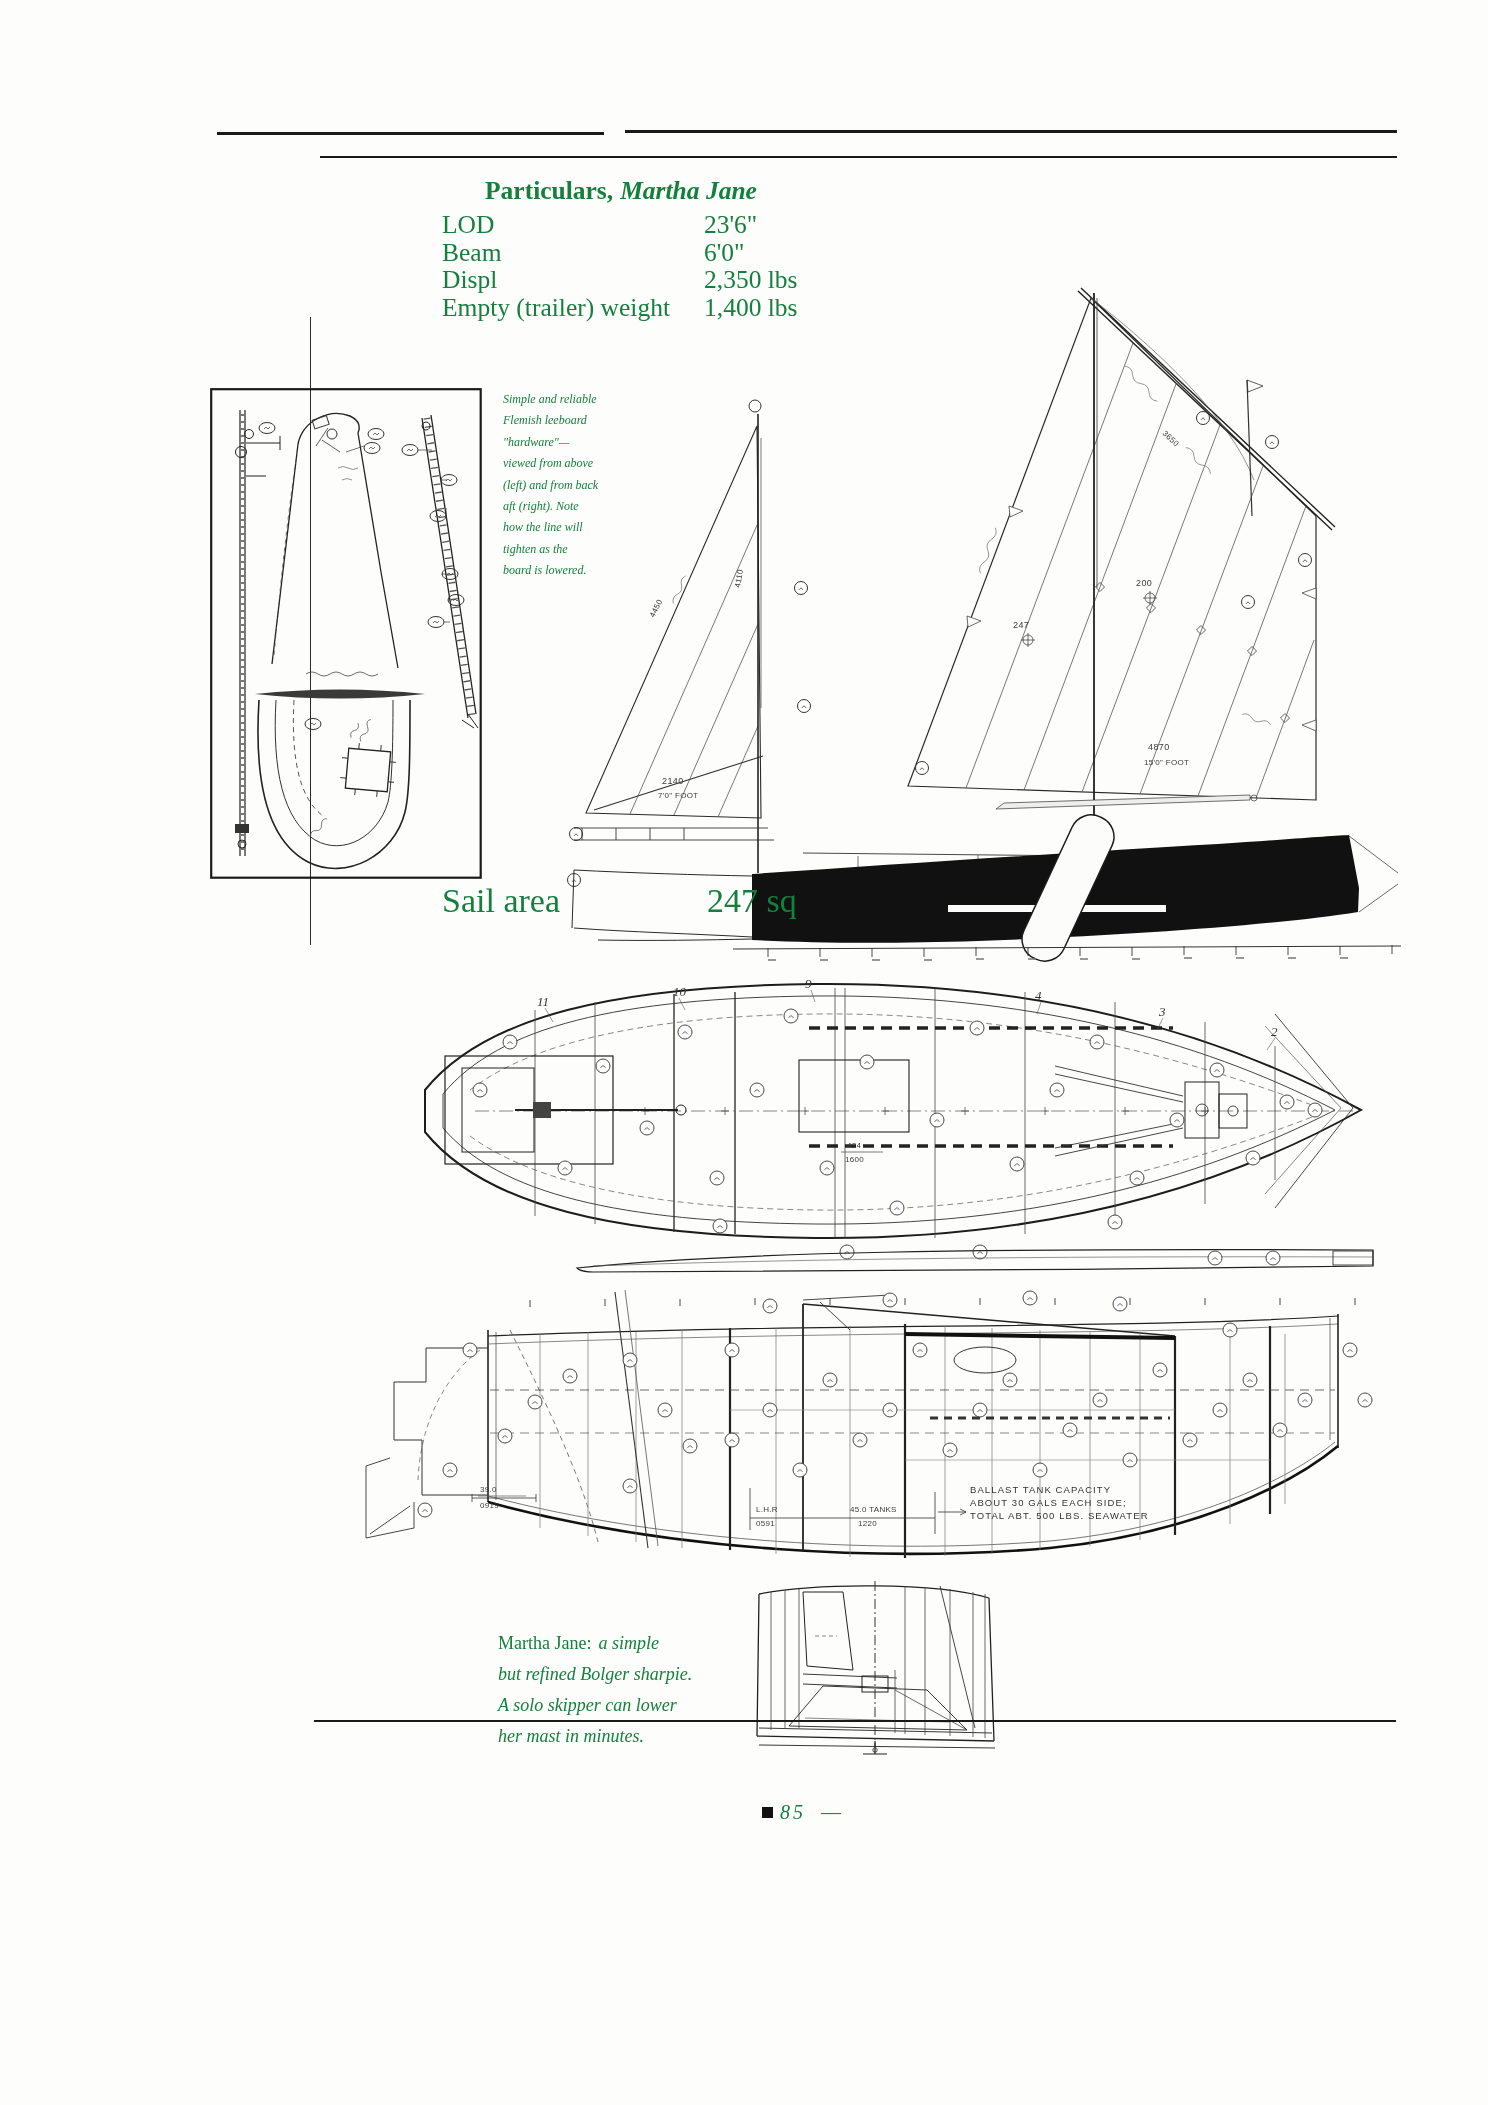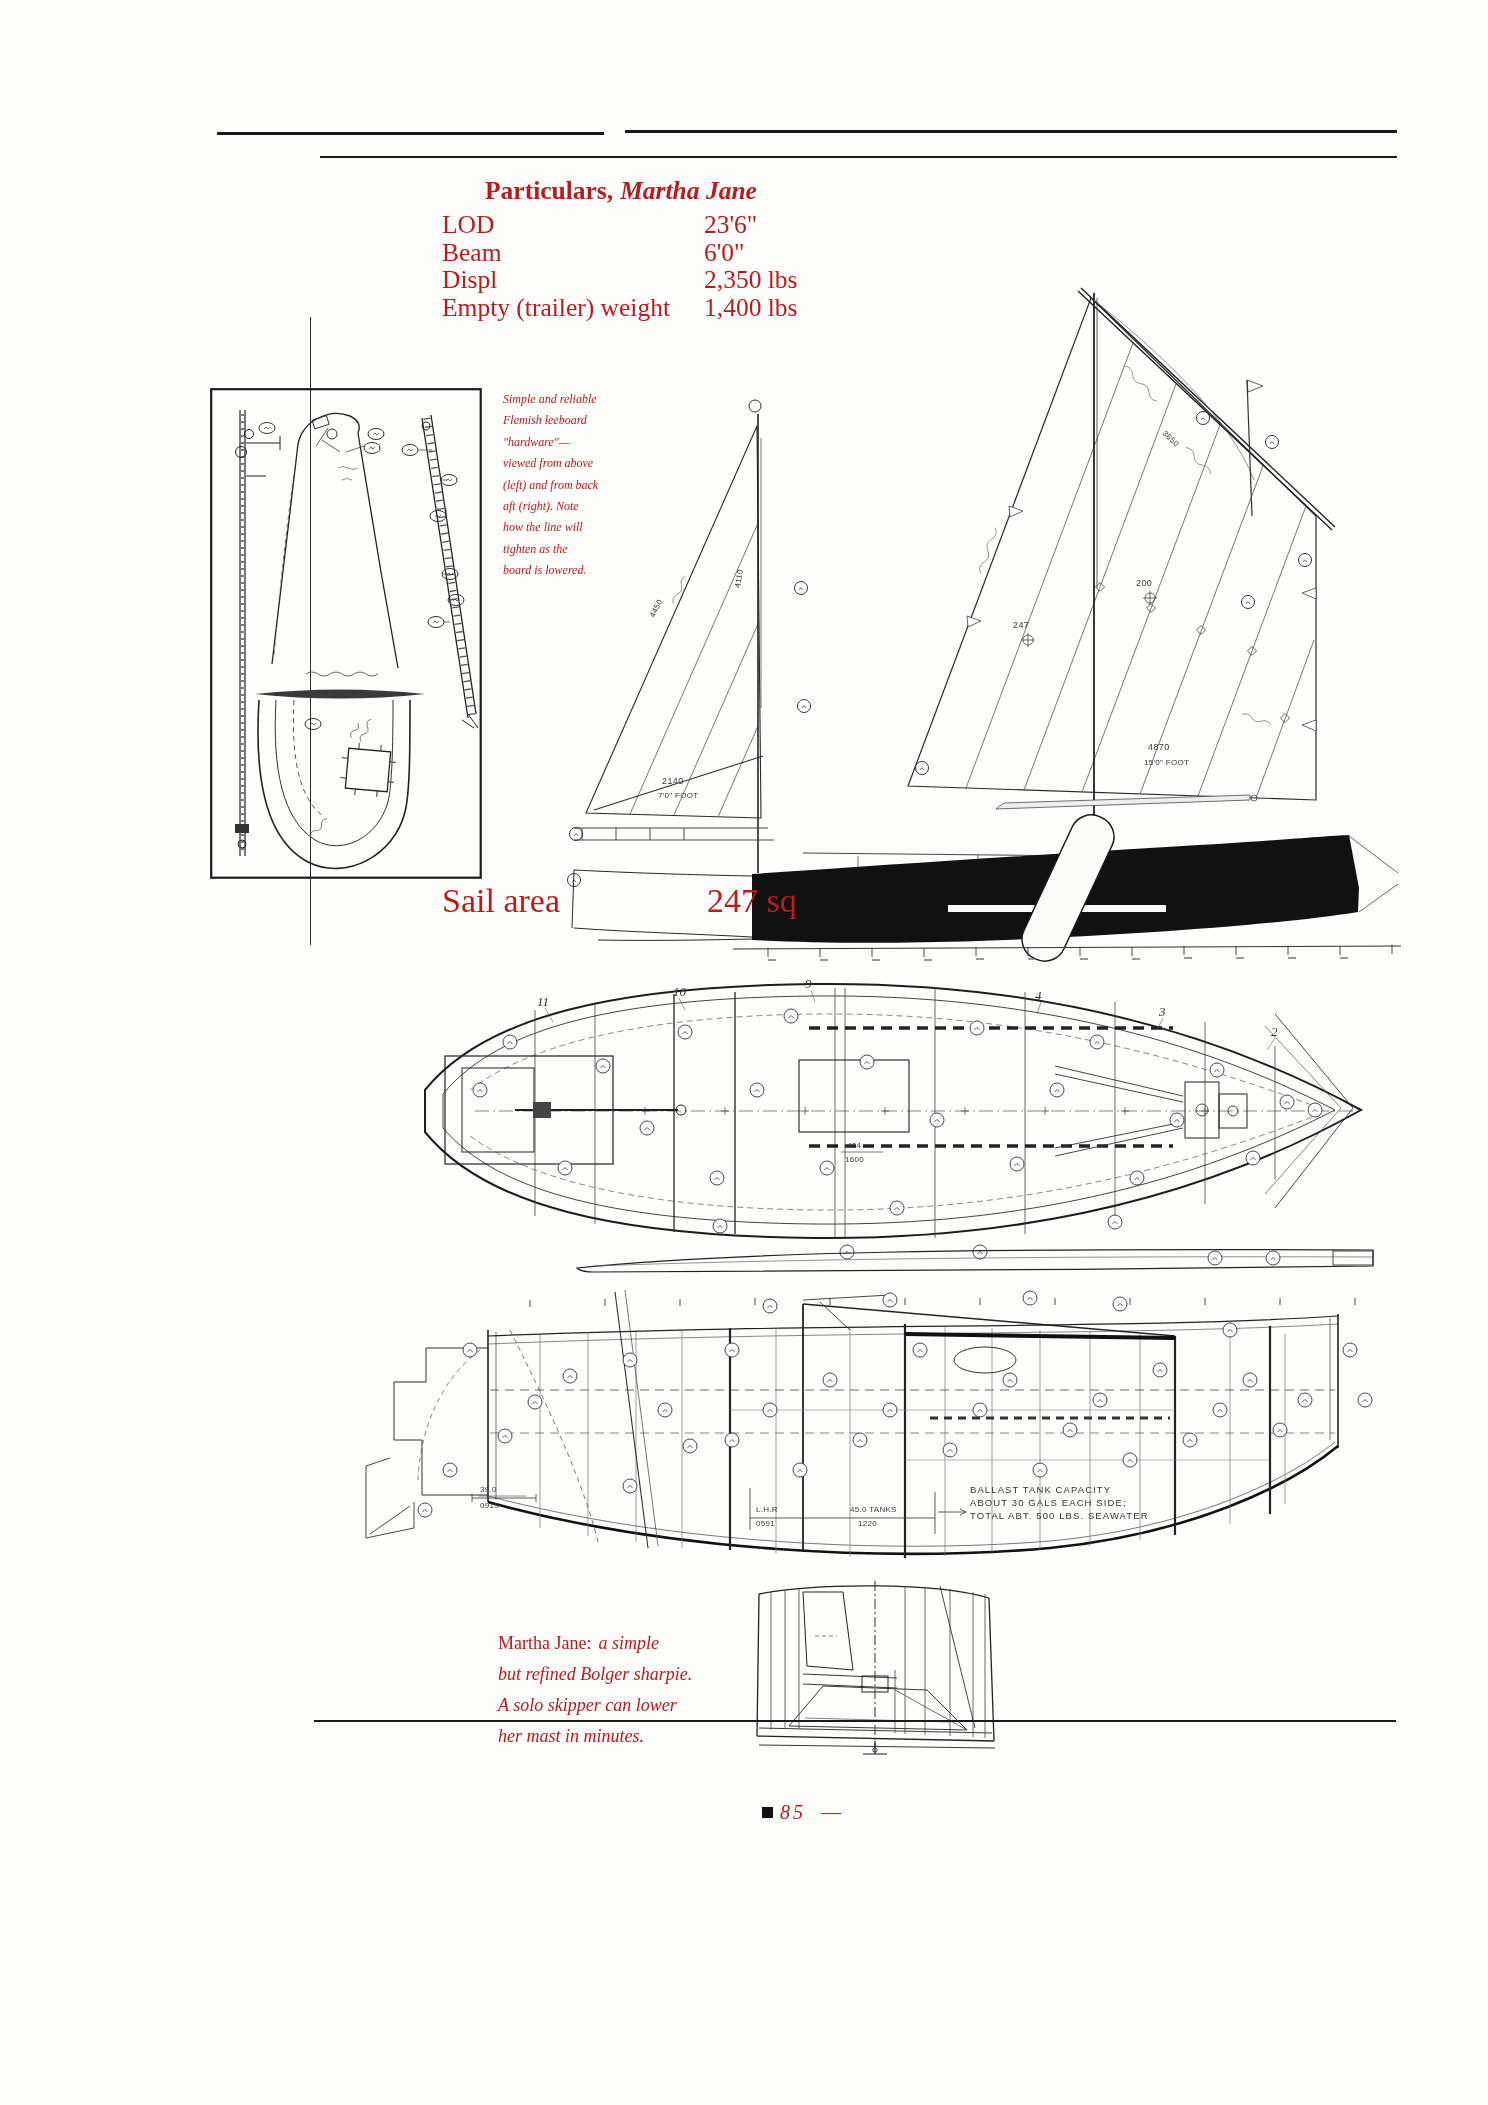--- a/index.html
+++ b/index.html
@@ -1,17 +1,17 @@
 <!DOCTYPE html>
 <html><head>
 <meta charset="utf-8">
 <style>
   html,body{margin:0;padding:0;background:#e8e8e8;}
   .page{position:relative;width:1488px;height:2105px;background:#fdfdfc;overflow:hidden;
-        font-family:"Liberation Serif","DejaVu Serif",serif;color:#b91c1c;}
+        font-family:"Liberation Serif","DejaVu Serif",serif;color:#15803d;}
   .rule{position:absolute;background:#1a1a1a;}
   .vline{position:absolute;background:#2a2a2a;}
   
   .ptitle{position:absolute;left:485px;top:176px;font-size:25.5px;font-weight:bold;white-space:nowrap;}
   .ptitle .name{font-style:italic;margin-left:7px;}
   .ptable{position:absolute;left:442px;top:210px;width:440px;font-size:25.5px;text-decoration:underline;}
   .prow{position:relative;height:27.6px;white-space:nowrap;}
   .plabel{position:absolute;left:0;}
   .pvalue{position:absolute;left:262px;}
   .sailarea{position:absolute;left:442px;top:882px;font-size:34px;z-index:1;}

